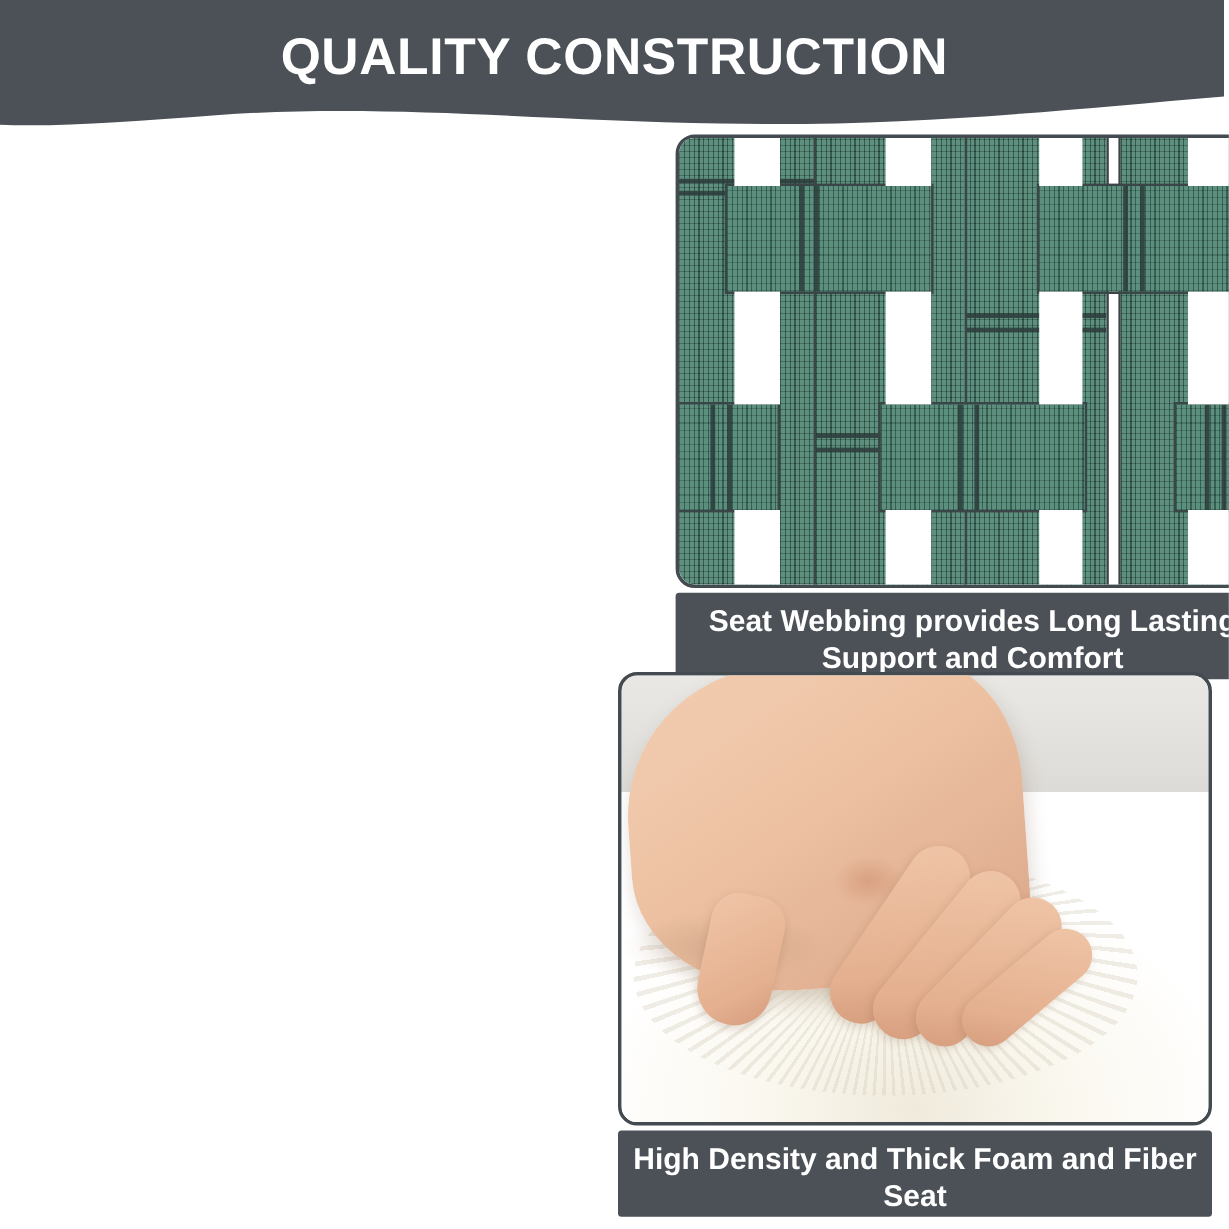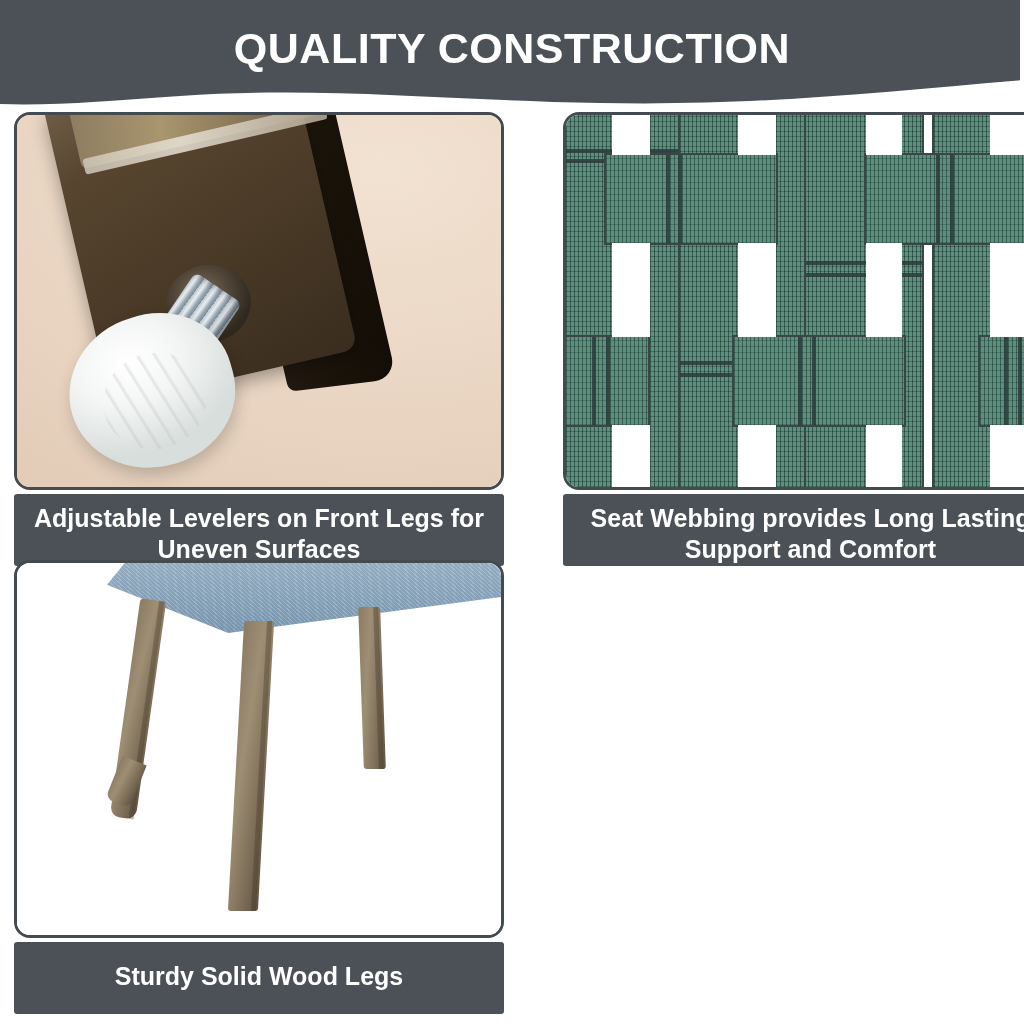--- a/index.html
+++ b/index.html
@@ -171,35 +171,20 @@
 
 <div class="header">
   <svg class="header-wave" viewBox="0 0 1024 112" preserveAspectRatio="none">
     <path d="M0,0 L1024,0 L1024,80 C880,92 760,106 600,103 C440,100 320,86 180,96 C110,101 50,106 0,104 Z" fill="#4b5157"></path>
   </svg>
   <div class="header-title">QUALITY CONSTRUCTION</div>
 </div>
 
 <div class="grid">
 
-  <div class="cell tl">
-    <div class="photo">
-      <div class="ph-lev">
-        <div class="lev-leg-shade"></div>
-        <div class="lev-leg"></div>
-        <div class="lev-leg-top"></div>
-        <div class="lev-bevel"></div>
-        <div class="lev-hole"></div>
-        <div class="lev-bolt"></div>
-        <div class="lev-foot"></div>
-        <div class="lev-foot-r"></div>
-      </div>
-    </div>
-    <div class="caption">Adjustable Levelers on Front Legs for Uneven Surfaces</div>
-  </div>
 
   <div class="cell tr">
     <div class="photo">
       <div class="ph-web">
 
         <div class="strap v" style="left:-4px;top:-4px;width:118px;height:386px;">
           <div class="band" style="top:38px;"></div>
             <div class="band" style="top:48px;"></div>
         </div>
         <div class="strap v" style="left:238px;top:-4px;width:118px;height:386px;">
@@ -246,35 +231,33 @@
         <div style="position:absolute;left:424px;top:128px;width:38px;height:94px;background:#fff;"></div>
         <div style="position:absolute;left:46px;top:310px;width:38px;height:72px;background:#fff;"></div>
         <div style="position:absolute;left:172px;top:310px;width:38px;height:72px;background:#fff;"></div>
         <div style="position:absolute;left:300px;top:310px;width:36px;height:72px;background:#fff;"></div>
         <div style="position:absolute;left:424px;top:310px;width:38px;height:72px;background:#fff;"></div>
       </div>
     </div>
     <div class="caption">Seat Webbing provides Long Lasting Support and Comfort</div>
   </div>
 
-  <div class="cell bl">
+
+  <div class="cell br">
     <div class="photo">
-      <div class="ph-legs">
-        <div class="seat">
-          <div class="seat-tex"></div>
-        </div>
-        <div class="leg right">
-            <span class="leg-edge"></span>
-          </div>
-        <div class="leg left">
-            <span class="leg-edge"></span>
-          </div>
-        <div class="leg left2"></div>
-        <div class="leg front">
-            <span class="leg-edge"></span>
-          </div>
+      <div class="ph-foam">
+        <div class="foam-body"></div>
+        <div class="foam-rays"></div>
+        <div class="foam-dent"></div>
+        <div class="hand"></div>
+        <div class="wrist-shadow"></div>
+        <div class="knuckle"></div>
+        <div class="finger f1"></div>
+        <div class="finger f2"></div>
+        <div class="finger f3"></div>
+        <div class="finger f4"></div>
+        <div class="finger thumb"></div>
       </div>
     </div>
-    <div class="caption one-line">Sturdy Solid Wood Legs</div>
+    <div class="caption">High Density and Thick Foam and Fiber Seat</div>
   </div>
 
-
 </div>
 
 </body></html>

